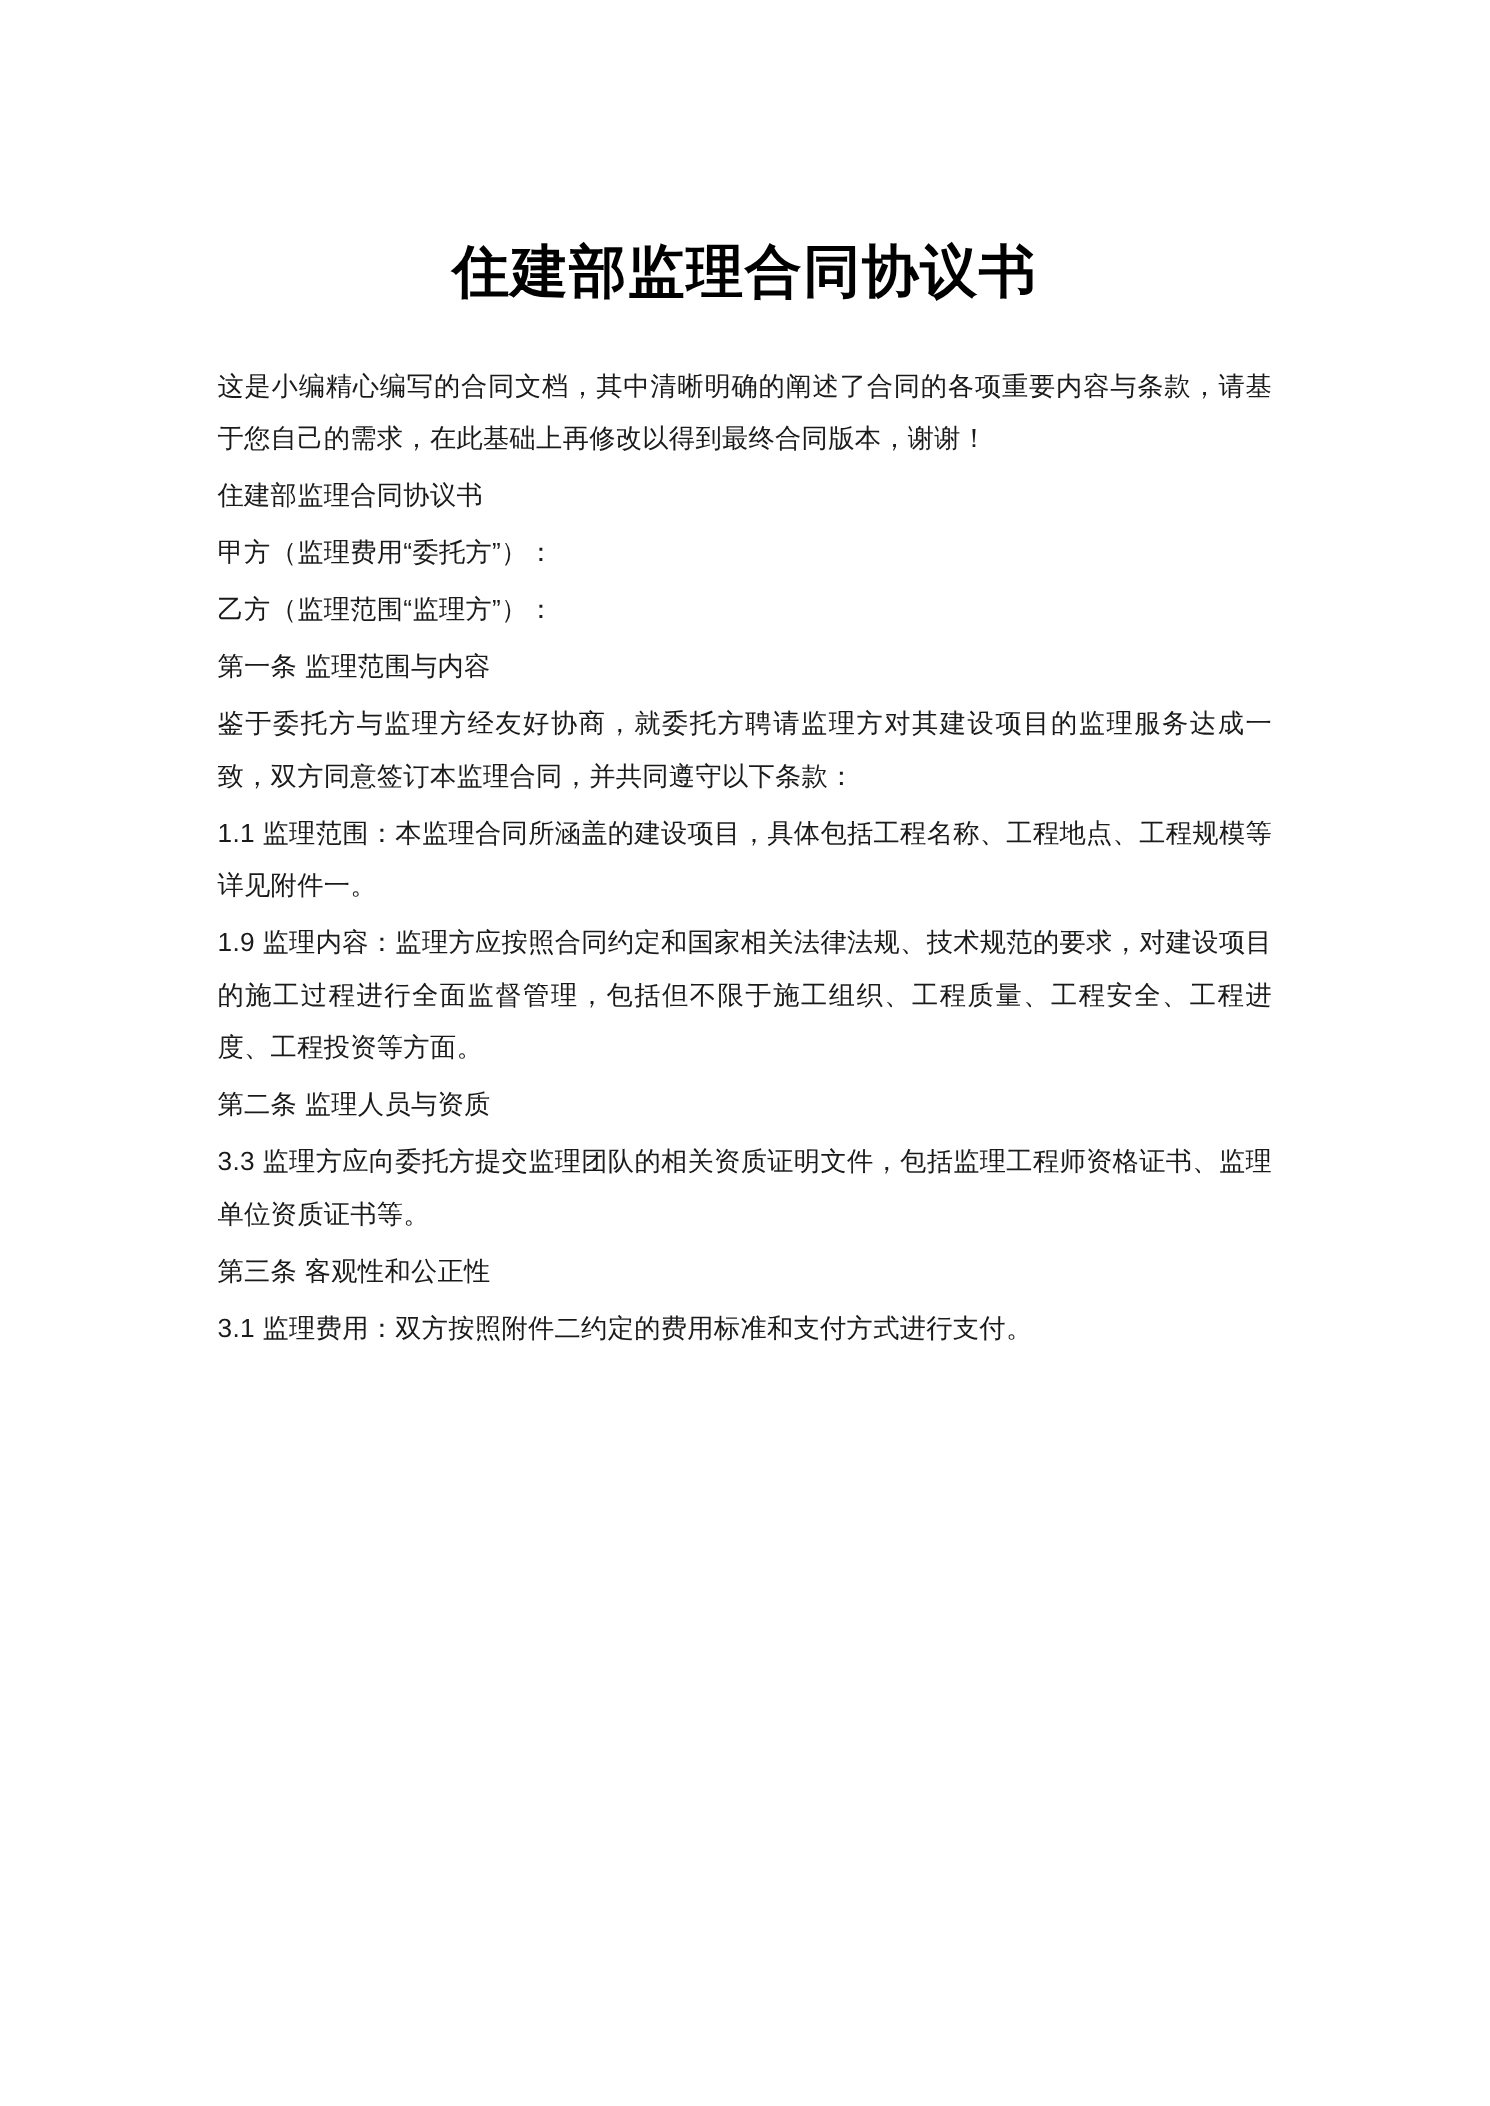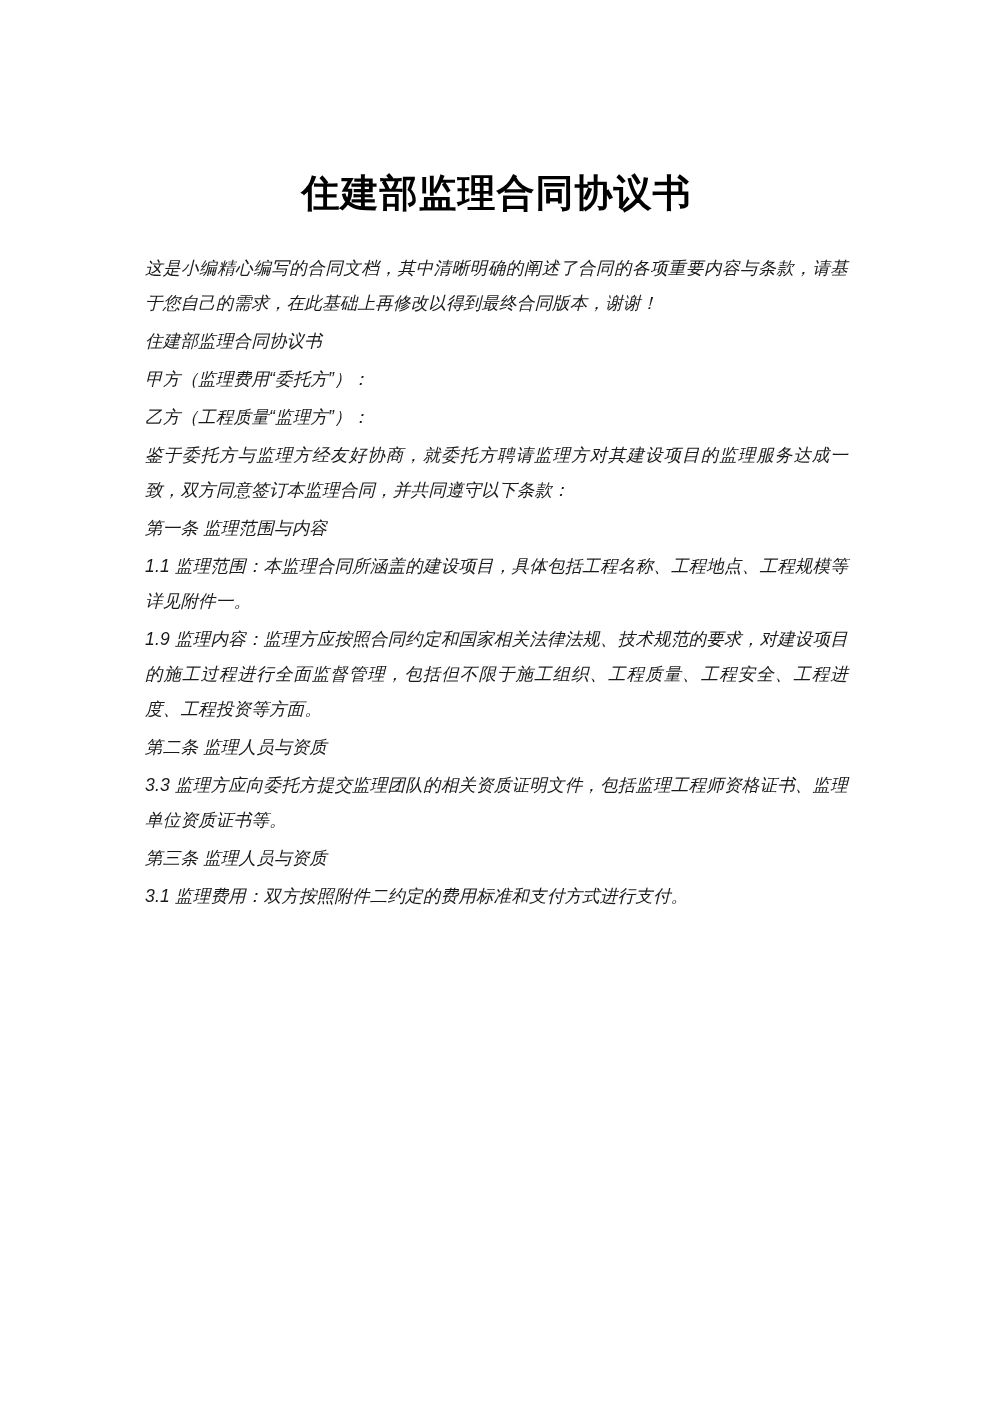--- a/index.html
+++ b/index.html
@@ -12,36 +12,35 @@
     height: 1404px;
     font-family: "Liberation Sans", "DejaVu Sans", sans-serif;
     color: #000000;
     overflow: hidden;
   }
   .page {
     position: relative;
     width: 993px;
     height: 1040px;
     box-sizing: border-box;
-    padding: 11px 145px;
+    padding: 0 145px;
     background: #ffffff;
   }
   .doc-title {
     margin: 0;
     padding-top: 160px;
     text-align: center;
     font-size: 38px;
     font-weight: bold;
     letter-spacing: 1px;
     line-height: 1.2;
     color: #000000;
   }
   .body-block {
     margin-top: 34px;
-    font-style: italic;
   }
   .para {
     font-size: 17.5px;
     line-height: 2.0;
     color: #1a1a1a;
     text-align: justify;
     margin: 0 0 3px 0;
     letter-spacing: 0.2px;
   }
   .para.tight {
@@ -52,24 +51,24 @@
 <body>
 
 <div class="page">
 
   <h1 class="doc-title">住建部监理合同协议书</h1>
 
   <div class="body-block">
     <p class="para">这是小编精心编写的合同文档，其中清晰明确的阐述了合同的各项重要内容与条款，请基于您自己的需求，在此基础上再修改以得到最终合同版本，谢谢！</p>
     <p class="para">住建部监理合同协议书</p>
     <p class="para">甲方（监理费用“委托方”）：</p>
-    <p class="para">乙方（工程质量“监理方”）：</p>
+    <p class="para">乙方（监理范围“监理方”）：</p>
+    <p class="para">第一条 监理范围与内容</p>
     <p class="para">鉴于委托方与监理方经友好协商，就委托方聘请监理方对其建设项目的监理服务达成一致，双方同意签订本监理合同，并共同遵守以下条款：</p>
-    <p class="para">第一条 监理范围与内容</p>
     <p class="para">1.1 监理范围：本监理合同所涵盖的建设项目，具体包括工程名称、工程地点、工程规模等详见附件一。</p>
     <p class="para">1.9 监理内容：监理方应按照合同约定和国家相关法律法规、技术规范的要求，对建设项目的施工过程进行全面监督管理，包括但不限于施工组织、工程质量、工程安全、工程进度、工程投资等方面。</p>
     <p class="para">第二条 监理人员与资质</p>
     <p class="para">3.3 监理方应向委托方提交监理团队的相关资质证明文件，包括监理工程师资格证书、监理单位资质证书等。</p>
-    <p class="para">第三条 监理人员与资质</p>
+    <p class="para">第三条 客观性和公正性</p>
     <p class="para tight">3.1 监理费用：双方按照附件二约定的费用标准和支付方式进行支付。</p>
   </div>
 
 </div>
 
 </body></html>

